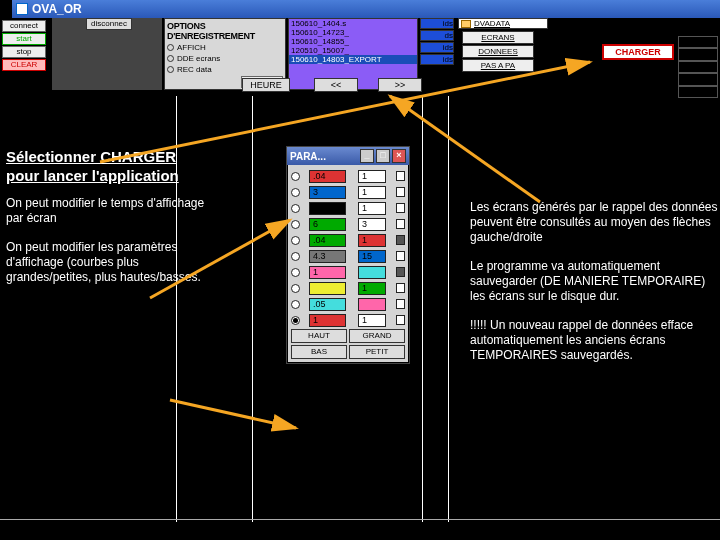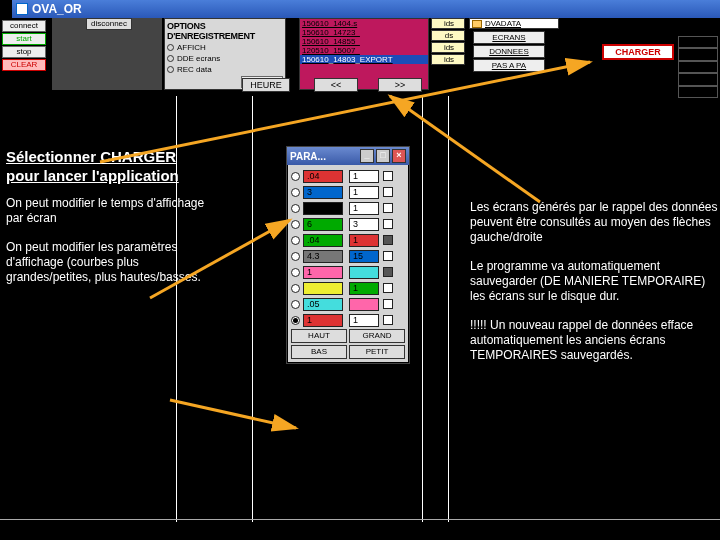--- a/index.html
+++ b/index.html
@@ -55,35 +55,34 @@
     border: 1px solid #333;
     width: 122px;
     margin-left: 2px;
     padding: 2px;
     font-size: 8px;
   }
   .optpanel .title { font-weight: bold; font-size: 9px; letter-spacing: -0.3px; }
   .optrow { display: flex; align-items: center; gap: 3px; margin-top: 2px; }
   .radio { width: 7px; height: 7px; border: 1px solid #333; border-radius: 50%; display: inline-block; }
   .listpanel {
-    background: #be185d;
+    background: #8b5cf6;
     border: 1px solid #333;
     width: 130px;
-    margin-left: 13px;
+    margin-left: 2px;
     font-size: 8px;
     overflow: hidden;
-    text-decoration: underline;
   }
   .listpanel div { padding: 0 2px; white-space: nowrap; }
   .listpanel .sel { background: #1b4db8; color: #fff; }
   .extcol {
     width: 34px; margin-left: 2px;
     display: flex; flex-direction: column; gap: 1px;
   }
-  .extbox { background: #fef9c3; border: 1px solid #333; font-size: 8px; height: 11px; text-align: center; padding-left: 2px; }
+  .extbox { background: #1d4ed8; border: 1px solid #333; font-size: 8px; height: 11px; text-align: right; padding-left: 2px; }
   .dirbox { background: #fff; border: 1px solid #333; height: 11px; font-size: 8px; padding-left: 2px; display:flex; align-items:center; }
   .ecrpanel {
     width: 72px; margin-left: 4px;
     display: flex; flex-direction: column;
   }
   .ecrbtn { background: #eee; border: 1px solid #333; font-size: 8px; height: 13px; text-align: center; line-height: 11px; margin-bottom:1px;}
   .chargerbtn {
     background: #fff; color: #c00; border: 2px solid #c00;
     font-size: 9px; height: 16px; text-align: center;
     font-weight: bold; line-height: 12px;
@@ -137,21 +136,21 @@
   .para .tb {
     height: 18px; background: linear-gradient(#6a8ad0,#3a5aa8);
     color:#fff; font-size:10px; font-weight:bold;
     display:flex; align-items:center; justify-content:space-between;
     padding:0 3px;
   }
   .tbtns { display:flex; gap:2px; }
   .tbbtn { width:14px; height:14px; background:#ccc; border:1px solid #333; font-size:9px; text-align:center; line-height:11px; cursor:pointer; }
   .para .body { padding: 4px; }
   .prow {
-    display:flex; align-items:center; margin-bottom:2px; height:14px;
+    display:flex; align-items:center; margin-bottom:2px; height:14px;gap:6px;
   }
   .prow .rad { width:9px; height:9px; border:1px solid #222; border-radius:50%; margin-right:3px; flex:0 0 auto; background:#fff;}
   .prow .rad.on::after{content:"";display:block;width:5px;height:5px;border-radius:50%;background:#000;margin:1px;}
   .prow .cell {
     height:13px; border:1px solid #222; font-size:9px;
     line-height:11px; padding:0 3px; color:#000; background:#fff;
   }
   .prow .c1 { width:40px; }
   .prow .c2 { width:30px; margin-left:6px; }
   .prow .chk { width:10px;height:10px;border:1px solid #222;margin-left:4px;background:#fff;}

